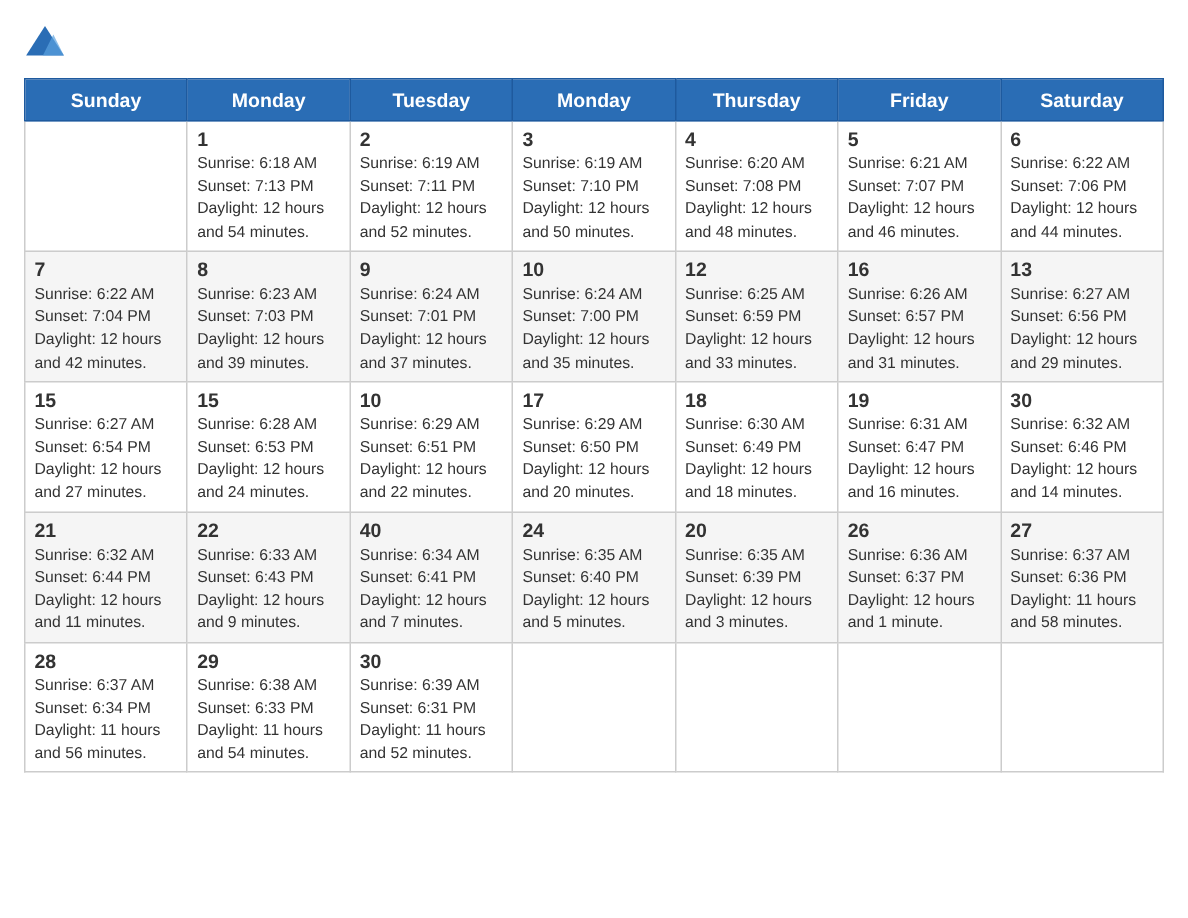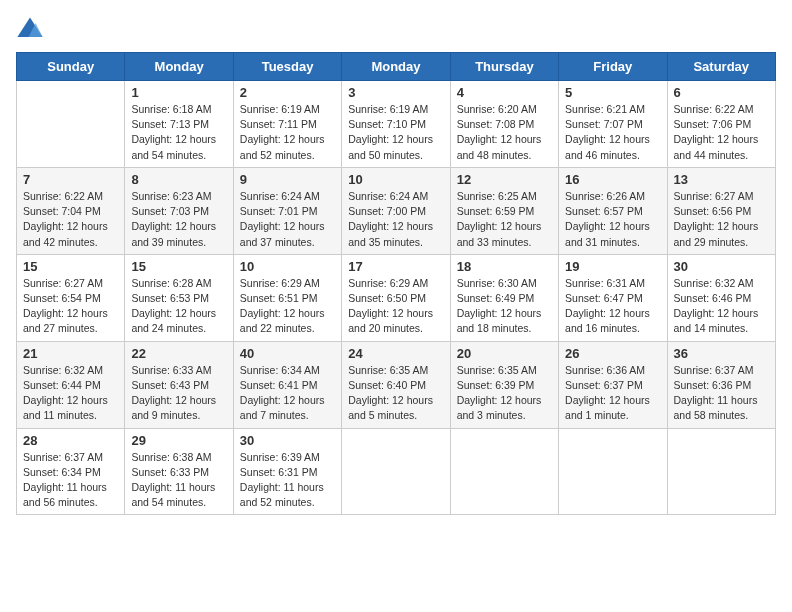--- a/index.html
+++ b/index.html
@@ -233,21 +233,21 @@
         </td>
         <td>
           <span class="day-number">20</span>
           <div class="day-info">Sunrise: 6:35 AM<br>Sunset: 6:39 PM<br>Daylight: 12 hours<br>and 3 minutes.</div>
         </td>
         <td>
           <span class="day-number">26</span>
           <div class="day-info">Sunrise: 6:36 AM<br>Sunset: 6:37 PM<br>Daylight: 12 hours<br>and 1 minute.</div>
         </td>
         <td>
-          <span class="day-number">36</span>
+          <span class="day-number">27</span>
           <div class="day-info">Sunrise: 6:37 AM<br>Sunset: 6:36 PM<br>Daylight: 11 hours<br>and 58 minutes.</div>
         </td>
       </tr>
       <tr>
         <td>
           <span class="day-number">28</span>
           <div class="day-info">Sunrise: 6:37 AM<br>Sunset: 6:34 PM<br>Daylight: 11 hours<br>and 56 minutes.</div>
         </td>
         <td>
           <span class="day-number">29</span>

